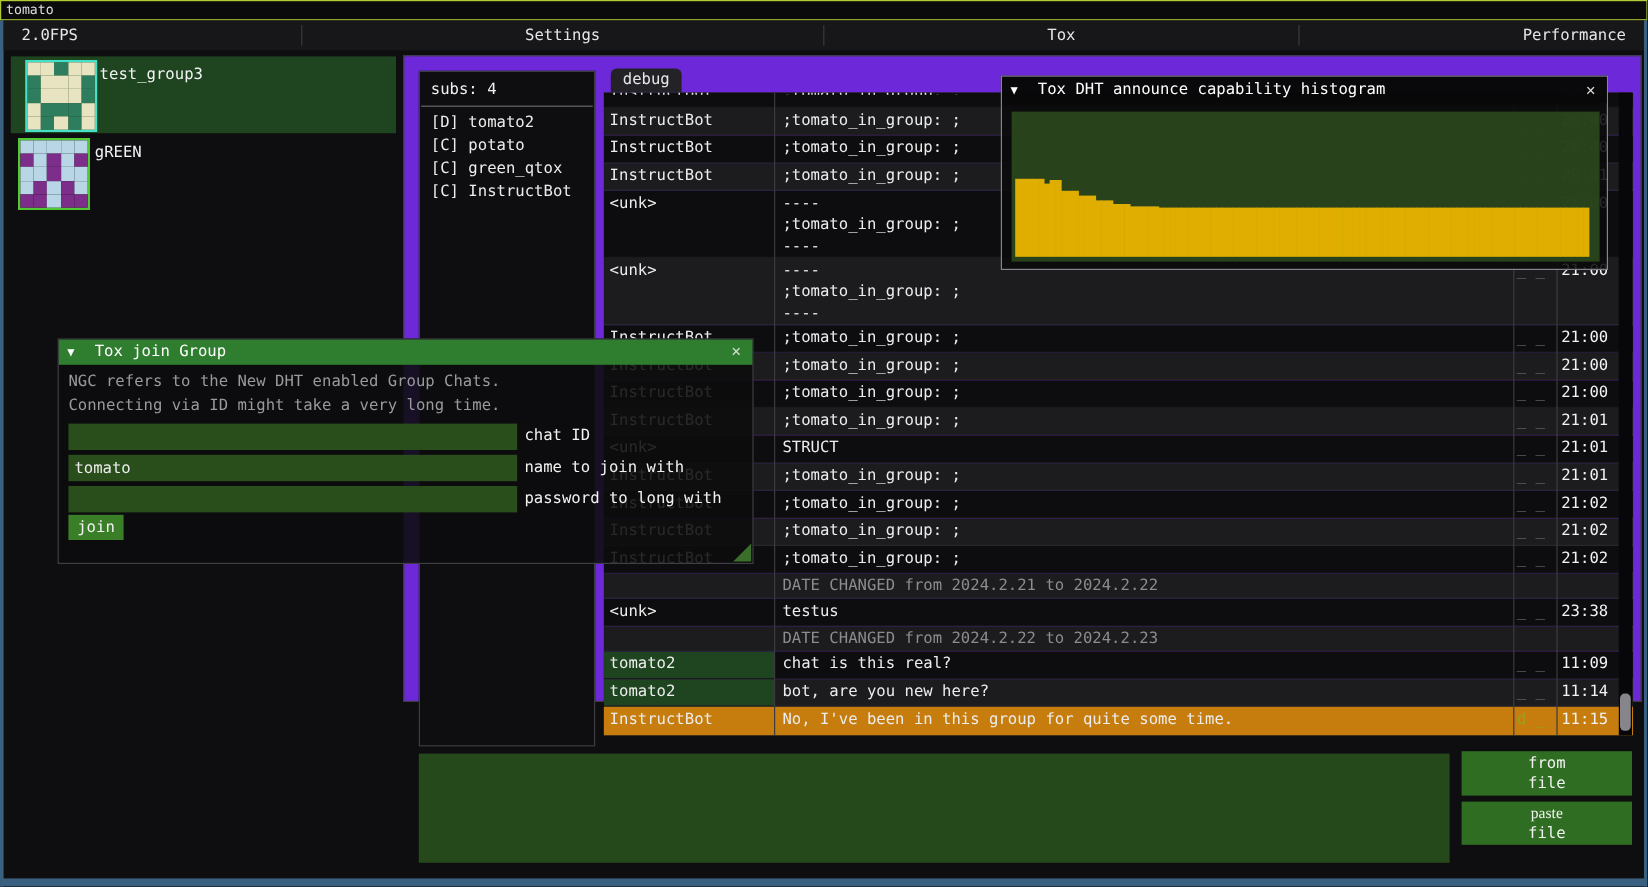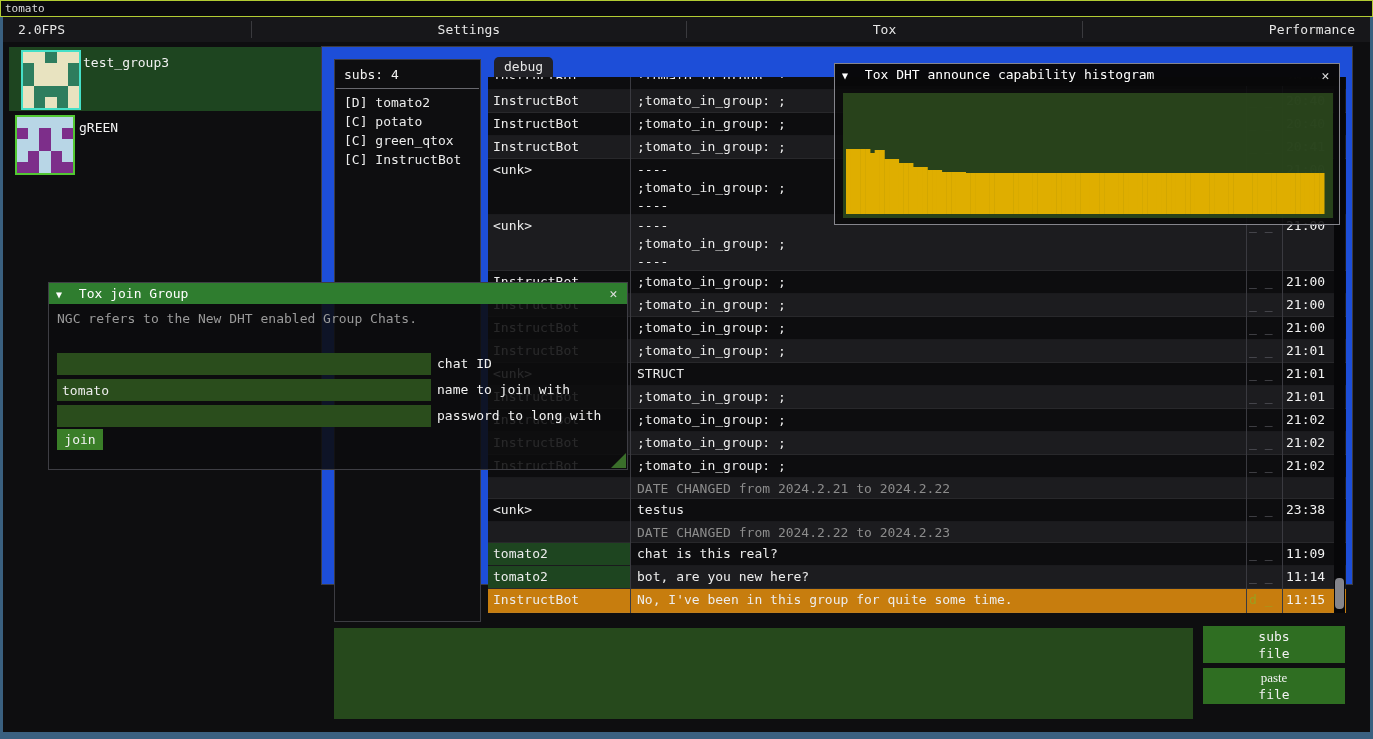--- a/index.html
+++ b/index.html
@@ -16,22 +16,22 @@
            display:flex;align-items:stretch;justify-content:space-between;}
   .menu-item{padding:0 15px;line-height:25px;color:#e6e6e6;}
   .menu-sep{width:1px;background:#3a3a3e;margin:4px 0;}
   
   .group-row{position:absolute;left:9px;width:321px;}
   .group-row.sel{background:#1e4520;}
   .avatar{position:absolute;display:grid;grid-template-columns:repeat(5,1fr);grid-template-rows:repeat(5,1fr);
           width:56px;height:56px;}
   .group-label{position:absolute;color:#f2f2f2;}
   
-  .chatwin{position:absolute;left:321px;top:46px;width:1032px;height:539px;
-           border:1px solid #3c3c42;box-sizing:border-box;background:#1d4ed8;}
+  .chatwin{position:absolute;left:336px;top:46px;width:1032px;height:539px;
+           border:1px solid #3c3c42;box-sizing:border-box;background:#6d28d9;}
   .subs{position:absolute;left:12px;top:12px;width:147px;height:563px;border:1px solid #3c3c42;
         box-sizing:border-box;background:#0e0e10;}
   .subs-header{padding:7px 0 0 9px;color:#f0f0f0;}
   .subs-hr{height:1px;background:#68686e;margin:6px 1px 4px 1px;}
   .subs-item{padding:2px 0 2px 9px;white-space:nowrap;color:#ececec;}
   .tab{position:absolute;left:172px;top:10px;height:20px;padding:0 10px;line-height:20px;
        background:#222227;border-radius:5px 5px 0 0;color:#e8e8e8;}
   .tabline{position:absolute;left:166px;right:8px;top:30px;height:1px;background:#35353b;}
   
   #chat-rows{position:absolute;left:166px;top:30px;width:858px;height:536px;overflow:hidden;}
@@ -304,37 +304,38 @@
         <div class="vsep" style="left: 142px;"></div>
         <div class="vsep" style="left: 758px;"></div>
         <div class="vsep" style="left: 794px;"></div>
         <div class="sb-track">
           <div class="sb-thumb"></div>
         </div>
       </div>
     <textarea class="composer-input" style=""></textarea>
     <div id="file-buttons">
         <button class="file-btn" style="top: 579px; height: 37px;">
-          <span style="display: block;">subs</span>
+          <span style="display: block;">from</span>
           <span style="display: block;">file</span>
         </button>
         <button class="file-btn" style="top: 621px; height: 36px;">
           <span style="display: block; font-family: Liberation Serif, serif;">paste</span>
           <span style="display: block;">file</span>
         </button>
       </div>
   </div>
 
   <div class="fwin join-win">
     <div class="fwin-title join-title">
       <span class="collapse-arrow">▼</span>
       <span>Tox join Group</span>
     </div>
     <div class="fwin-close">✕</div>
     <div class="join-note" style="top:28px;">NGC refers to the New DHT enabled Group Chats.</div>
+    <div class="join-note" style="top:48px;">Connecting via ID might take a very long time.</div>
     <input class="join-input" style="top: 70px;" value="">
     <div class="join-label" style="top:70px;">chat ID</div>
     <input class="join-input" style="top: 96px;" value="tomato">
     <div class="join-label" style="top:96px;">name to join with</div>
     <input class="join-input" style="top: 122px;" value="">
     <div class="join-label" style="top:122px;">password to long with</div>
     <button class="join-btn">join</button>
     <div class="grip"></div>
   </div>
 

